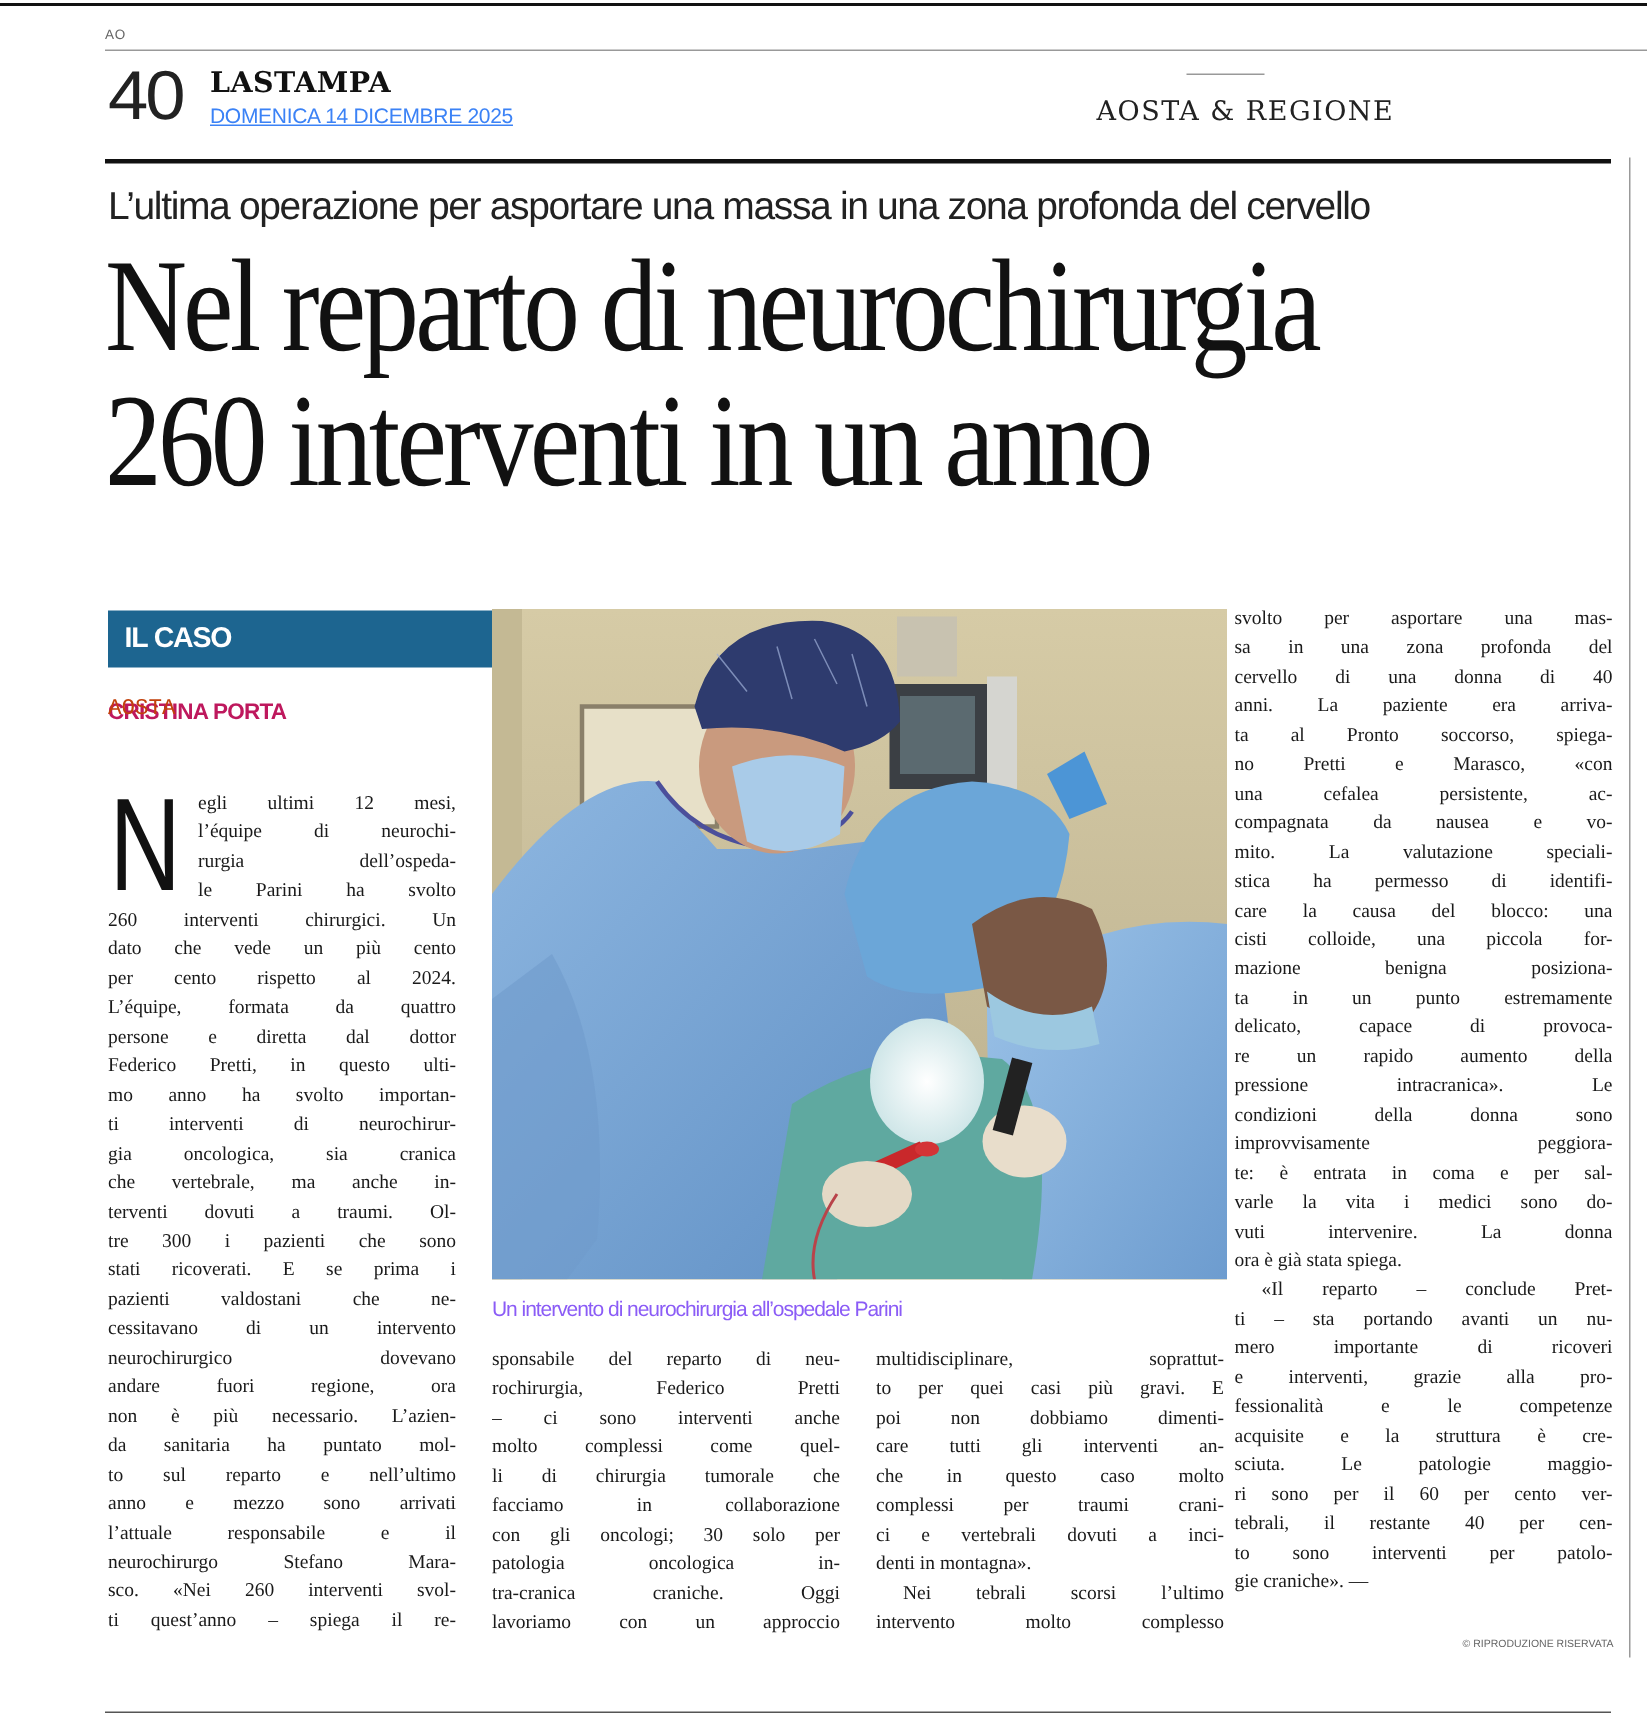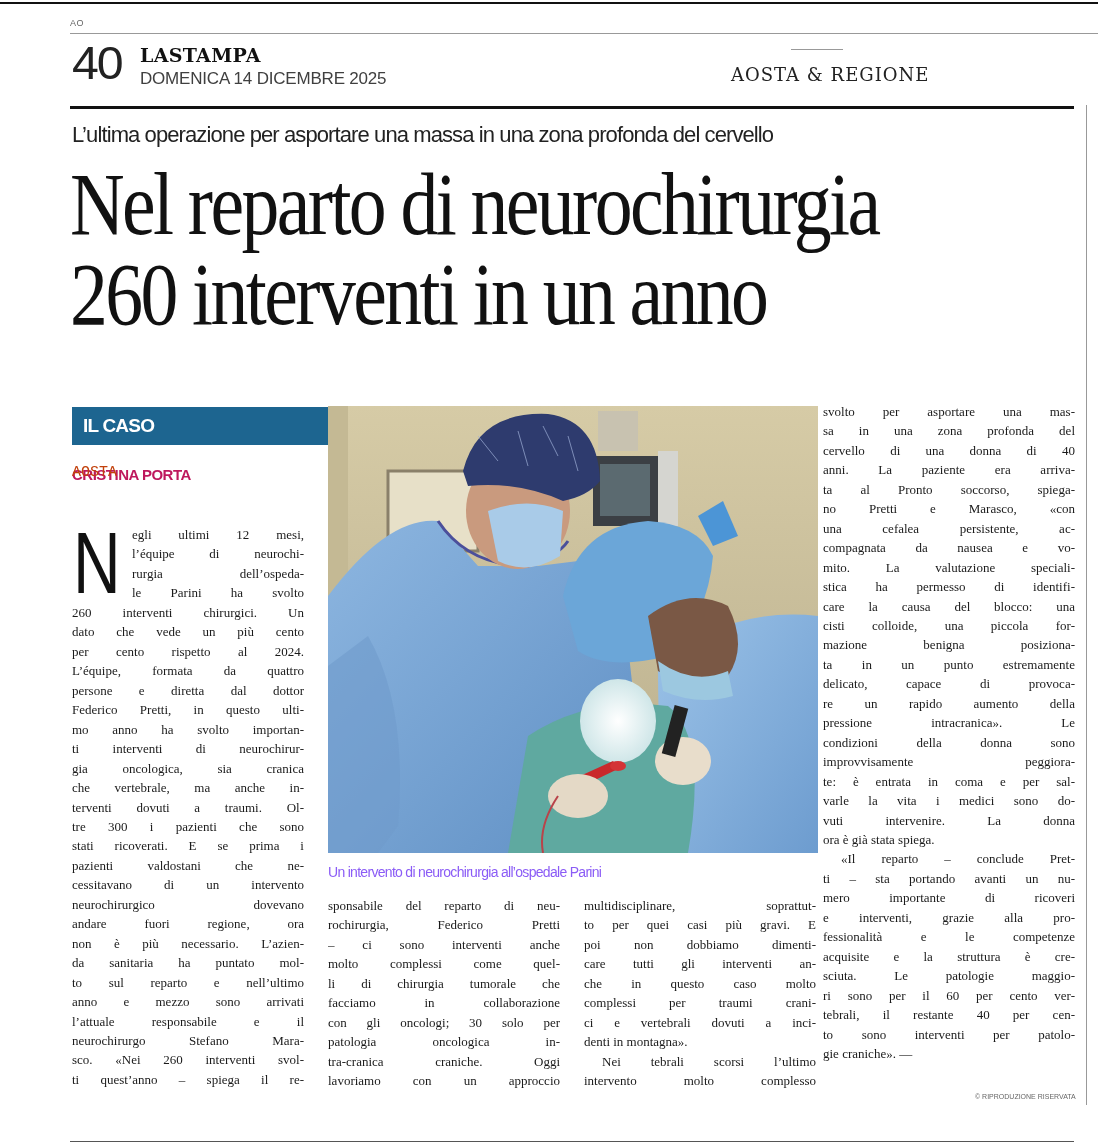--- a/index.html
+++ b/index.html
@@ -5,29 +5,29 @@
   * { margin: 0; padding: 0; box-sizing: border-box; }
   html, body { width: 1098px; height: 1144px; background: #ffffff; overflow: hidden; }
   body { position: relative; font-family: "DejaVu Serif", serif; color: #1a1a1a; }
 
   .top-rule { position: absolute; left: 0; top: 2px; width: 1098px; height: 2px; background: #111; }
   .section-code { position: absolute; left: 70px; top: 18px; font-family: "Liberation Sans", sans-serif; font-size: 9px; color: #666; letter-spacing: 0.5px; }
   .code-rule { position: absolute; left: 70px; top: 33px; width: 1028px; height: 1px; background: #999; }
 
   .page-number { position: absolute; left: 72px; top: 40px; font-family: "Liberation Sans", sans-serif; font-weight: 300; font-size: 46px; line-height: 46px; color: #222; letter-spacing: -2px; transform: scaleX(1.05); transform-origin: left; }
   .masthead { position: absolute; left: 140px; top: 45px; font-family: "DejaVu Serif", serif; font-weight: bold; font-size: 19px; line-height: 20px; color: #111; letter-spacing: 0.3px; }
-  .issue-date { position: absolute; left: 140px; top: 69px; font-family: "Liberation Sans", sans-serif; font-size: 17px; color: #404040; letter-spacing: -0.2px; }
+  .issue-date { position: absolute; left: 140px; top: 69px; font-family: "Liberation Sans", sans-serif; font-size: 14px; color: #3b82f6; letter-spacing: -0.2px; text-decoration: underline; }
 
   .section-small-rule { position: absolute; left: 791px; top: 49px; width: 52px; height: 1px; background: #999; }
   .section-name { position: absolute; left: 715px; top: 64px; font-family: "DejaVu Serif", serif; font-size: 18px; letter-spacing: 1px; color: #222; margin-left: 16px; }
 
   .thick-rule { position: absolute; left: 70px; top: 106px; width: 1004px; height: 3px; background: #111; }
   .right-vline { position: absolute; left: 1086px; top: 105px; width: 1px; height: 1000px; background: #999; }
 
-  .kicker { position: absolute; left: 72px; top: 122px; font-family: "Liberation Sans", sans-serif; font-size: 22px; color: #222; letter-spacing: -0.9px; white-space: nowrap; }
+  .kicker { position: absolute; left: 72px; top: 122px; font-family: "Liberation Sans", sans-serif; font-size: 26px; color: #222; letter-spacing: -0.9px; white-space: nowrap; }
   .headline { position: absolute; left: 70px; top: 160px; width: 1010px; font-family: "Liberation Serif", serif; font-size: 88px; line-height: 90px; color: #111; letter-spacing: -3px; transform: scaleX(0.86); transform-origin: left top; white-space: nowrap; }
   .headline div { width: 1200px; }
 
   
   .badge { position: absolute; left: 72px; top: 407px; width: 262px; height: 38px; background: #1d6590; }
   .badge span { position: absolute; left: 11px; top: 8px; font-family: "Liberation Sans", sans-serif; font-weight: bold; font-size: 19px; color: #fff; letter-spacing: -0.8px; }
   .byline { position: absolute; left: 72px; top: 466px; font-family: "Liberation Sans", sans-serif; font-weight: bold; font-size: 15px; color: #be185d; letter-spacing: -0.5px; }
   .dateline { position: absolute; left: 72px; top: 464px; font-family: Liberation Mono, monospace; font-size: 15px; color: #c2410c; }
 
   .col-text { position: absolute; font-family: "Liberation Serif", serif; font-size: 13px; line-height: 19.45px; color: #1a1a1a; text-align: justify; }

